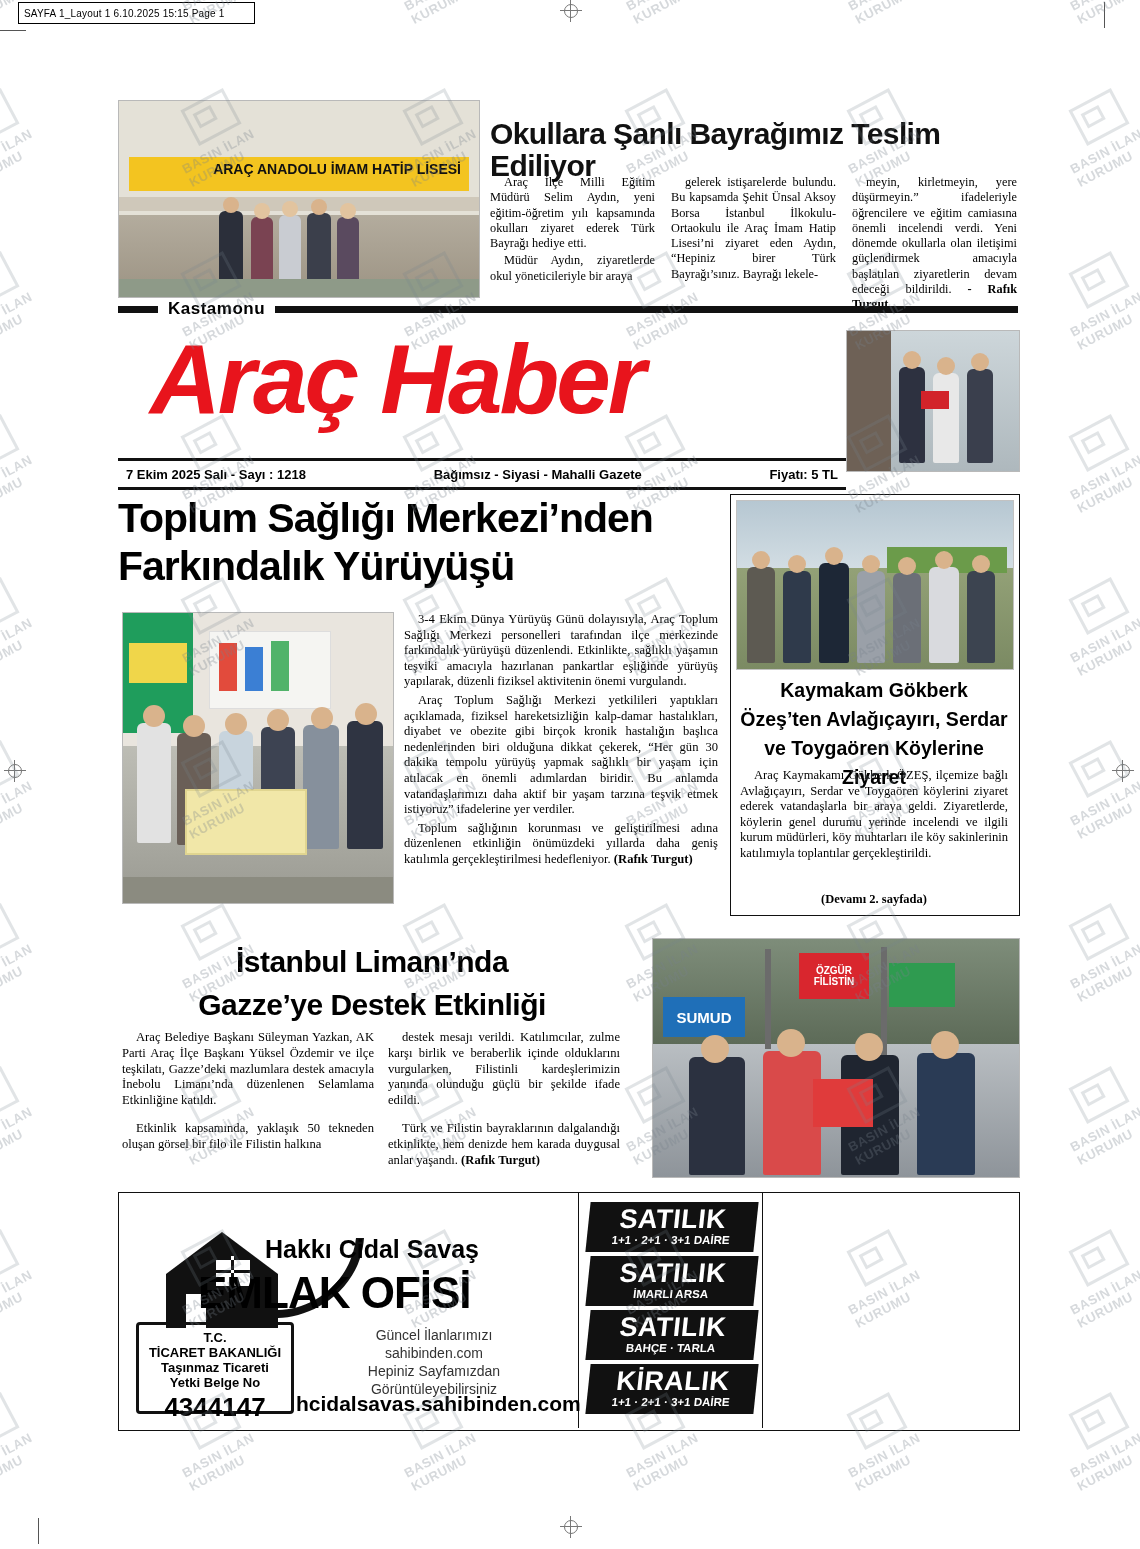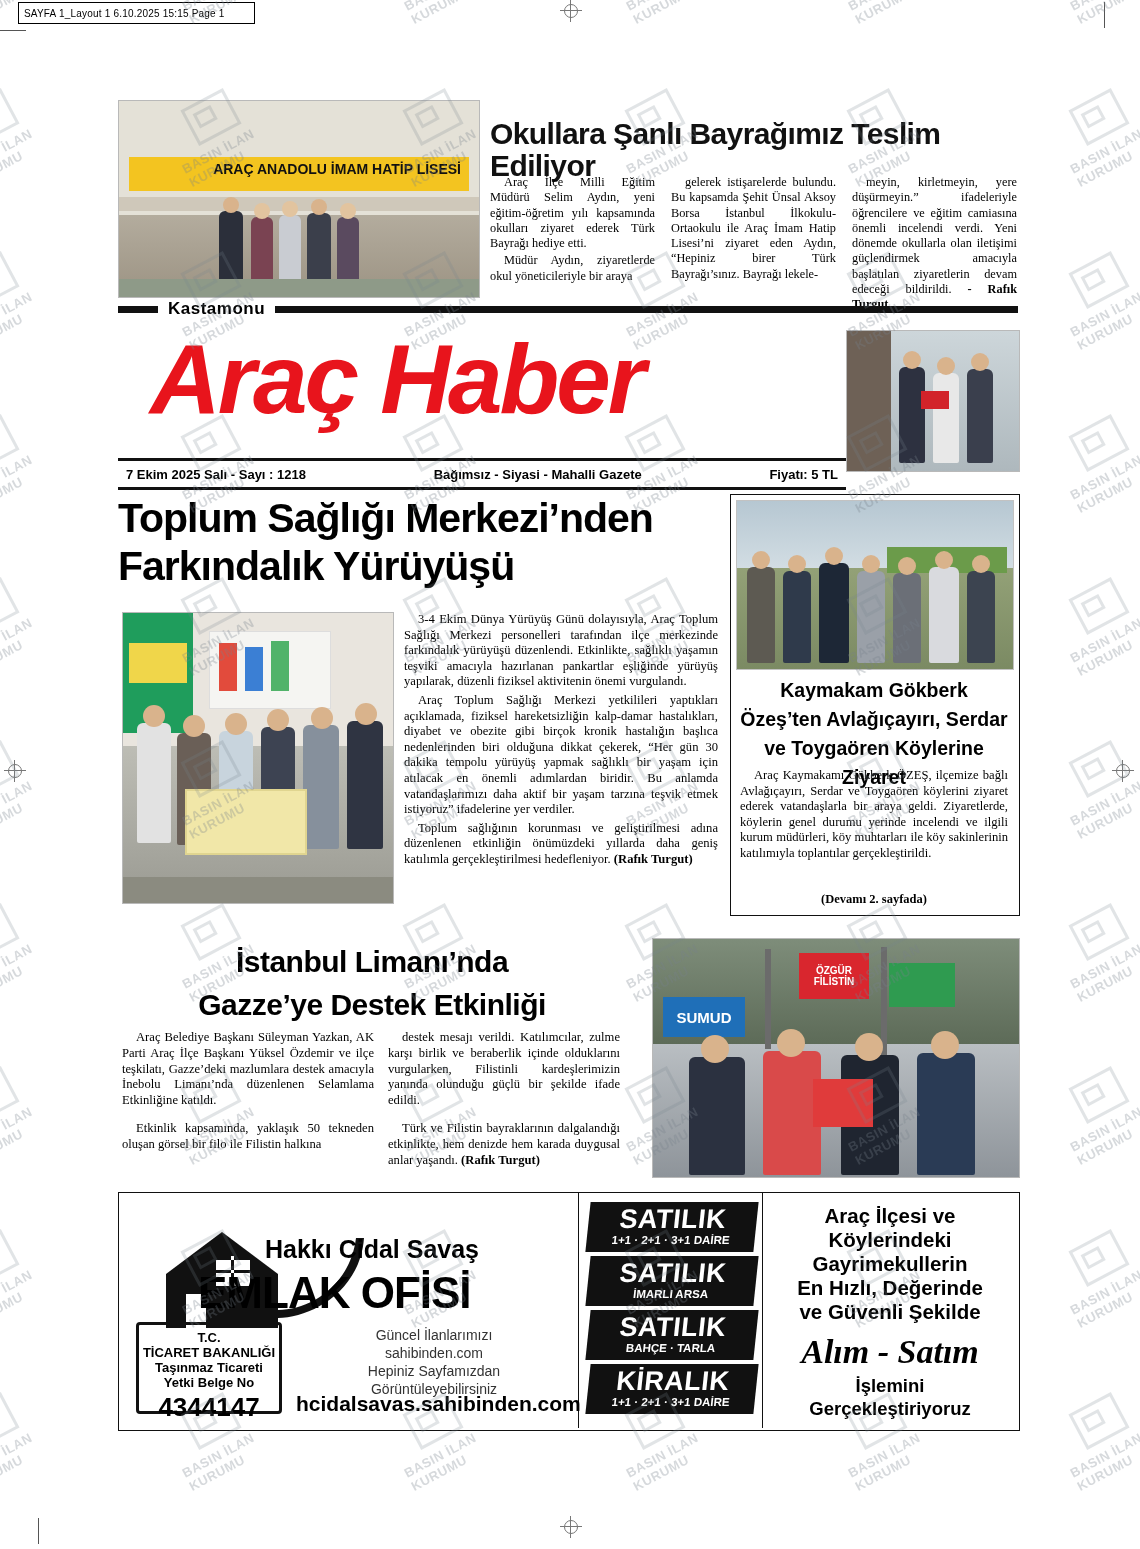--- a/index.html
+++ b/index.html
@@ -61,21 +61,21 @@
   .ine-c1{position:absolute;left:122px;top:1030px;width:252px;font-size:12.6px;line-height:15.8px;text-align:justify;}
   .ine-c2{position:absolute;left:388px;top:1030px;width:232px;font-size:12.6px;line-height:15.8px;text-align:justify;}
   .ine-c1 p,.ine-c2 p{margin:0 0 12px 0;text-indent:14px;}
   .ine-photo{position:absolute;left:652px;top:938px;width:366px;height:238px;border:1px solid #b9b9b9;background:#c9d2d6;overflow:hidden;}
 
   
   .ad{position:absolute;left:118px;top:1192px;width:900px;height:237px;border:1px solid #111;background:#fff;}
   .ad-logo-house{position:absolute;left:160px;top:1222px;}
   .ad-name{position:absolute;left:265px;top:1235px;font-family:"Liberation Sans",sans-serif;font-weight:700;font-size:25px;}
   .ad-office{position:absolute;left:198px;top:1268px;font-family:"Liberation Sans",sans-serif;font-weight:700;font-size:44px;letter-spacing:-1px;}
-  .ad-cert{position:absolute;left:136px;top:1322px;width:146px;height:92px;border:3px solid #111;border-radius:4px;text-align:center;font-family:"Liberation Sans",sans-serif;font-weight:700;font-size:13px;line-height:15px;padding-top:5px;box-sizing:border-box;}
+  .ad-cert{position:absolute;left:136px;top:1322px;width:158px;height:92px;border:3px solid #111;border-radius:4px;text-align:center;font-family:"Liberation Sans",sans-serif;font-weight:700;font-size:13px;line-height:15px;padding-top:5px;box-sizing:border-box;}
   .ad-cert .num{font-size:26px;line-height:30px;margin-top:2px;}
   .ad-mid{position:absolute;left:300px;top:1326px;width:268px;text-align:center;font-family:"Liberation Sans",sans-serif;font-size:14px;line-height:18px;color:#333;}
   .ad-url{position:absolute;left:296px;top:1392px;width:276px;text-align:center;font-family:"Liberation Sans",sans-serif;font-weight:700;font-size:21px;}
   .tags{position:absolute;left:588px;top:1202px;width:170px;}
   .tag{width:168px;margin-bottom:4px;background:#111;color:#fff;text-align:center;padding:3px 0 5px 0;transform:skewX(-6deg);}
   .tag .t1{font-family:"Liberation Sans",sans-serif;font-weight:700;font-size:27px;line-height:28px;letter-spacing:.5px;}
   .tag .t2{font-family:"Liberation Sans",sans-serif;font-weight:700;font-size:11.5px;line-height:14px;}
   .ad-right{position:absolute;left:770px;top:1204px;width:240px;text-align:center;}
   .ad-right .big{font-family:"Liberation Sans",sans-serif;font-weight:700;font-size:20.5px;line-height:24px;}
   .ad-right .script{font-family:"Liberation Serif",serif;font-style:italic;font-weight:700;font-size:34px;line-height:44px;margin-top:6px;}
@@ -305,30 +305,20 @@
     <div class="tag">
       <div class="t1">SATILIK</div>
       <div class="t2">BAHÇE · TARLA</div>
     </div>
     <div class="tag">
       <div class="t1">KİRALIK</div>
       <div class="t2">1+1 · 2+1 · 3+1 DAİRE</div>
     </div>
   </div>
 
-  <div class="ad-right">
-    <div class="big">Araç İlçesi ve</div>
-    <div class="big">Köylerindeki</div>
-    <div class="big">Gayrimekullerin</div>
-    <div class="big">En Hızlı, Değerinde</div>
-    <div class="big">ve Güvenli Şekilde</div>
-    <div class="script">Alım - Satım</div>
-    <div class="sub">İşlemini</div>
-    <div class="sub">Gerçekleştiriyoruz</div>
-  </div>
 
 </div>
 
 <div class="wm-layer" id="wm-layer">
     <div class="wm" style="left: -40px; top: -20px;">BASIN İLAN<br>KURUMU</div>
     <div class="wm" style="left: 182px; top: -20px;">BASIN İLAN<br>KURUMU</div>
     <div class="wm" style="left: 404px; top: -20px;">BASIN İLAN<br>KURUMU</div>
     <div class="wm" style="left: 626px; top: -20px;">BASIN İLAN<br>KURUMU</div>
     <div class="wm" style="left: 848px; top: -20px;">BASIN İLAN<br>KURUMU</div>
     <div class="wm" style="left: 1070px; top: -20px;">BASIN İLAN<br>KURUMU</div>

